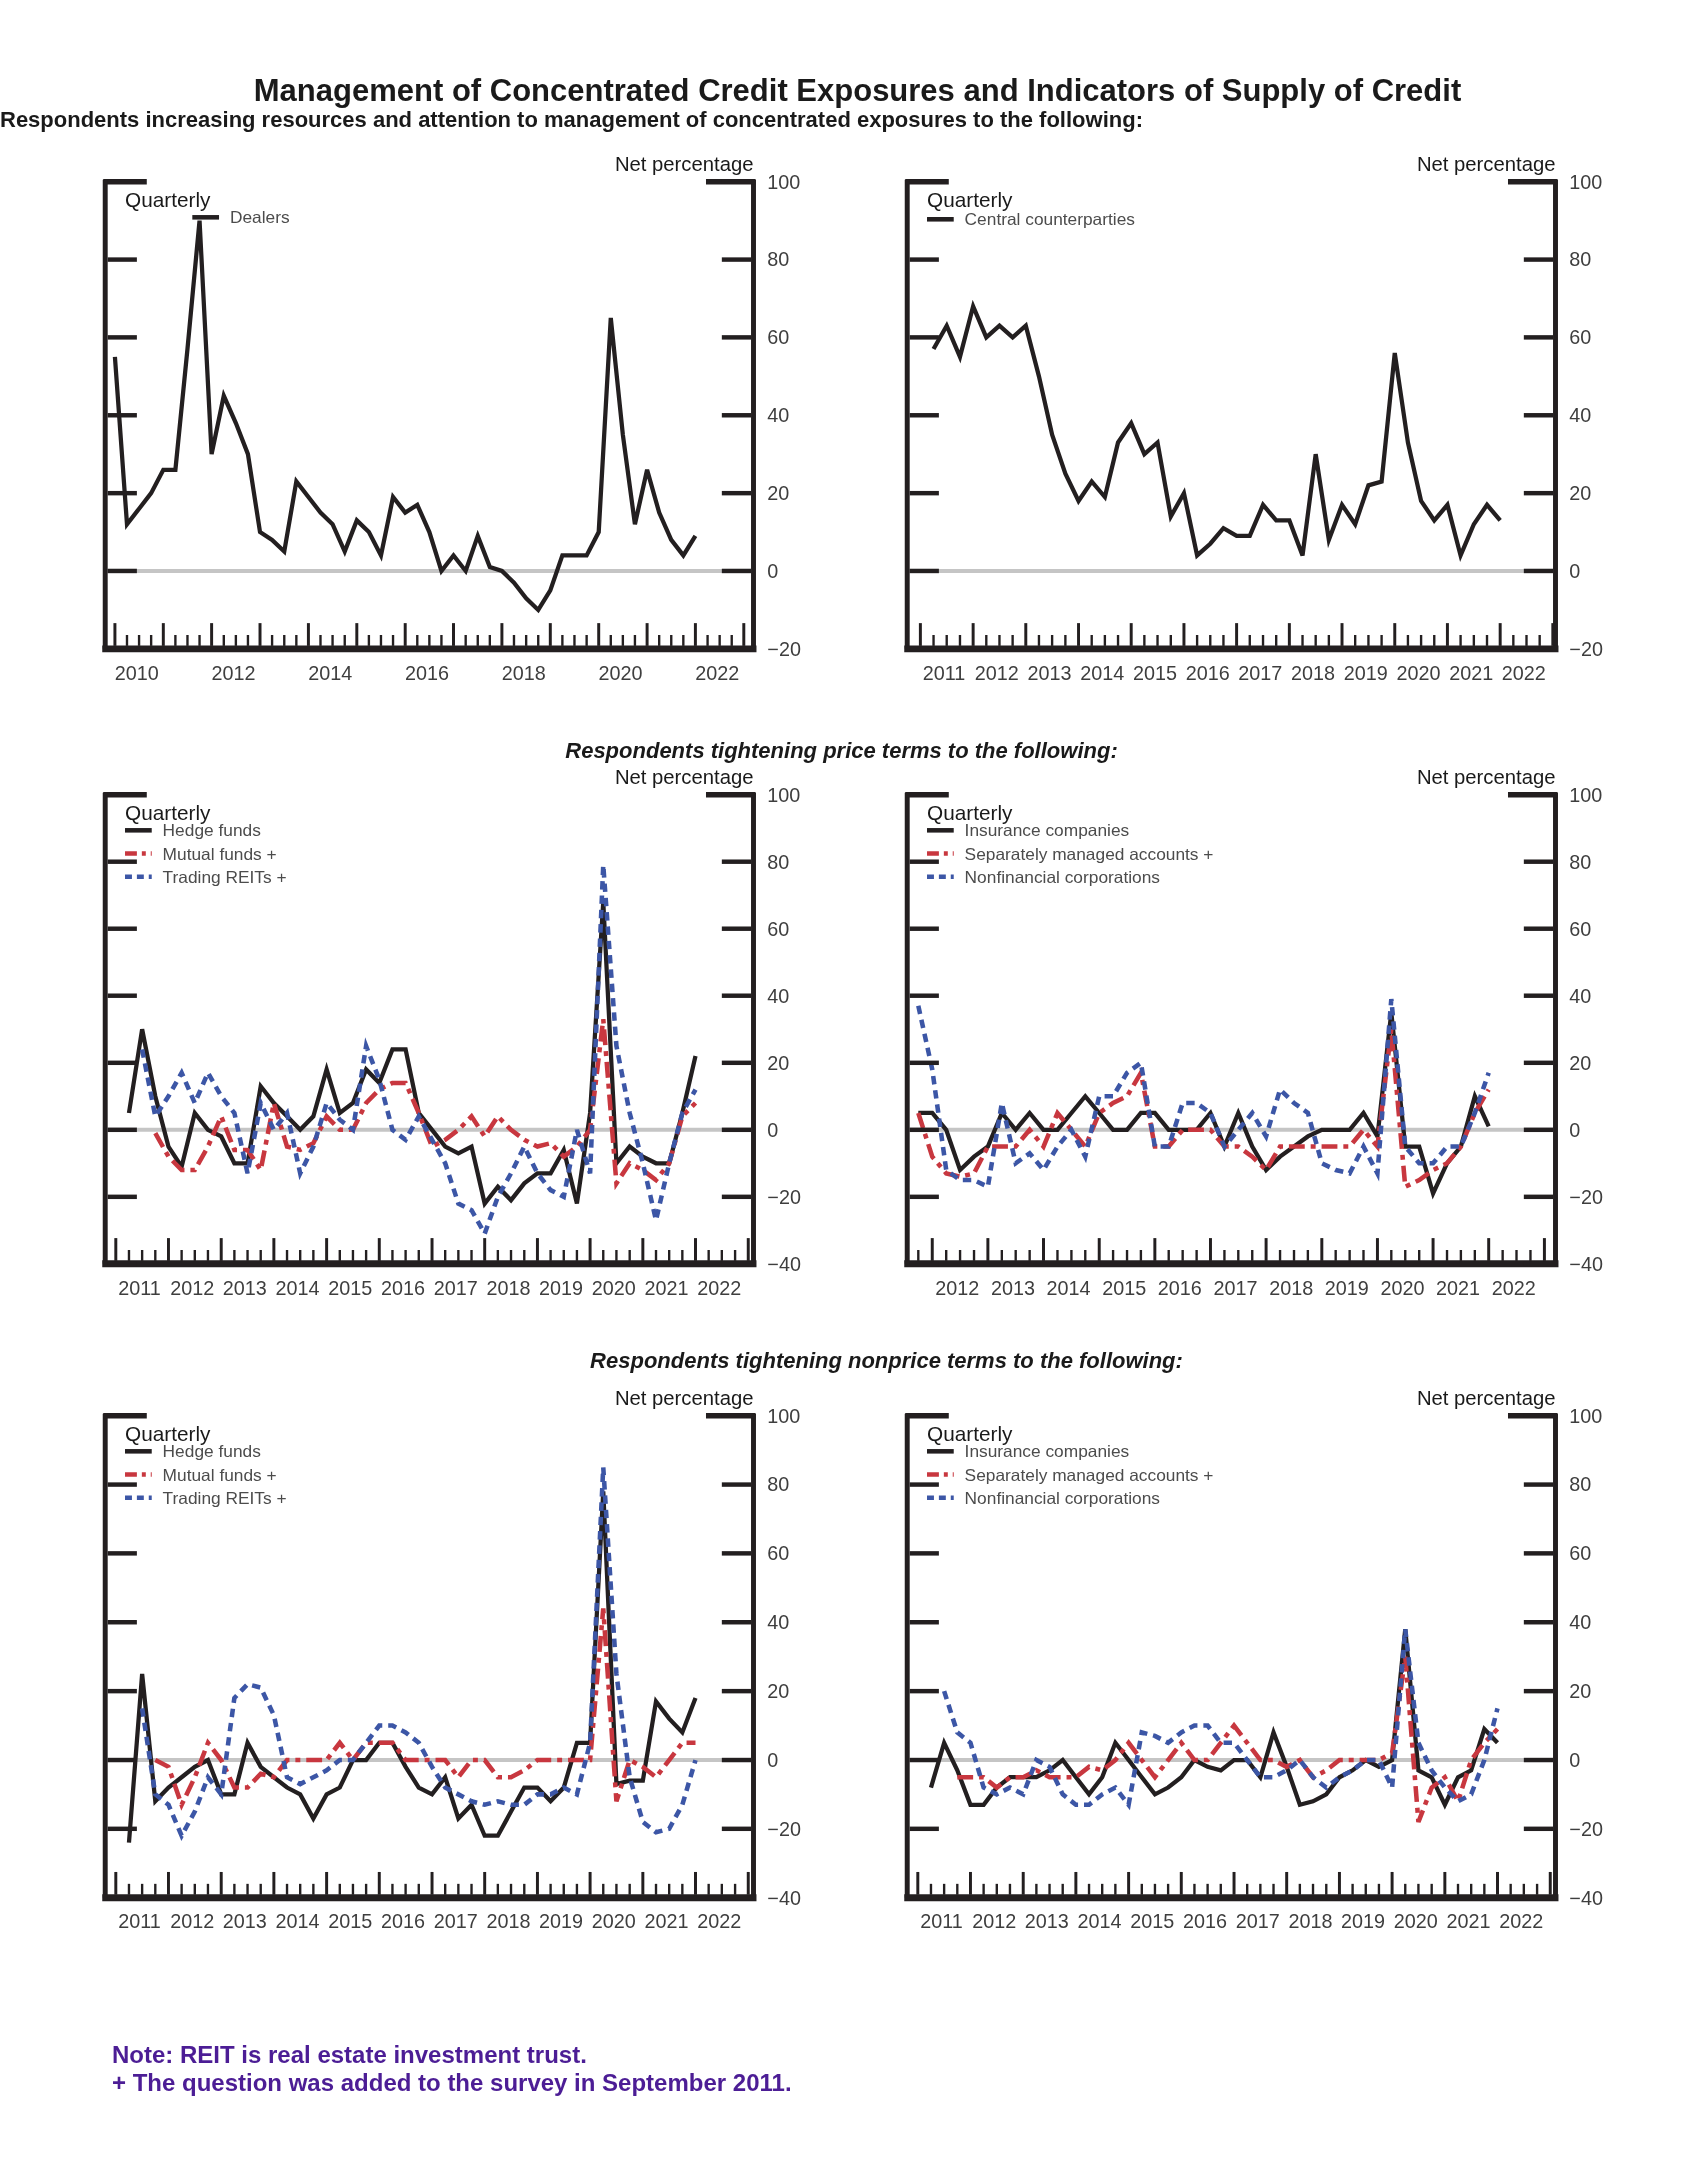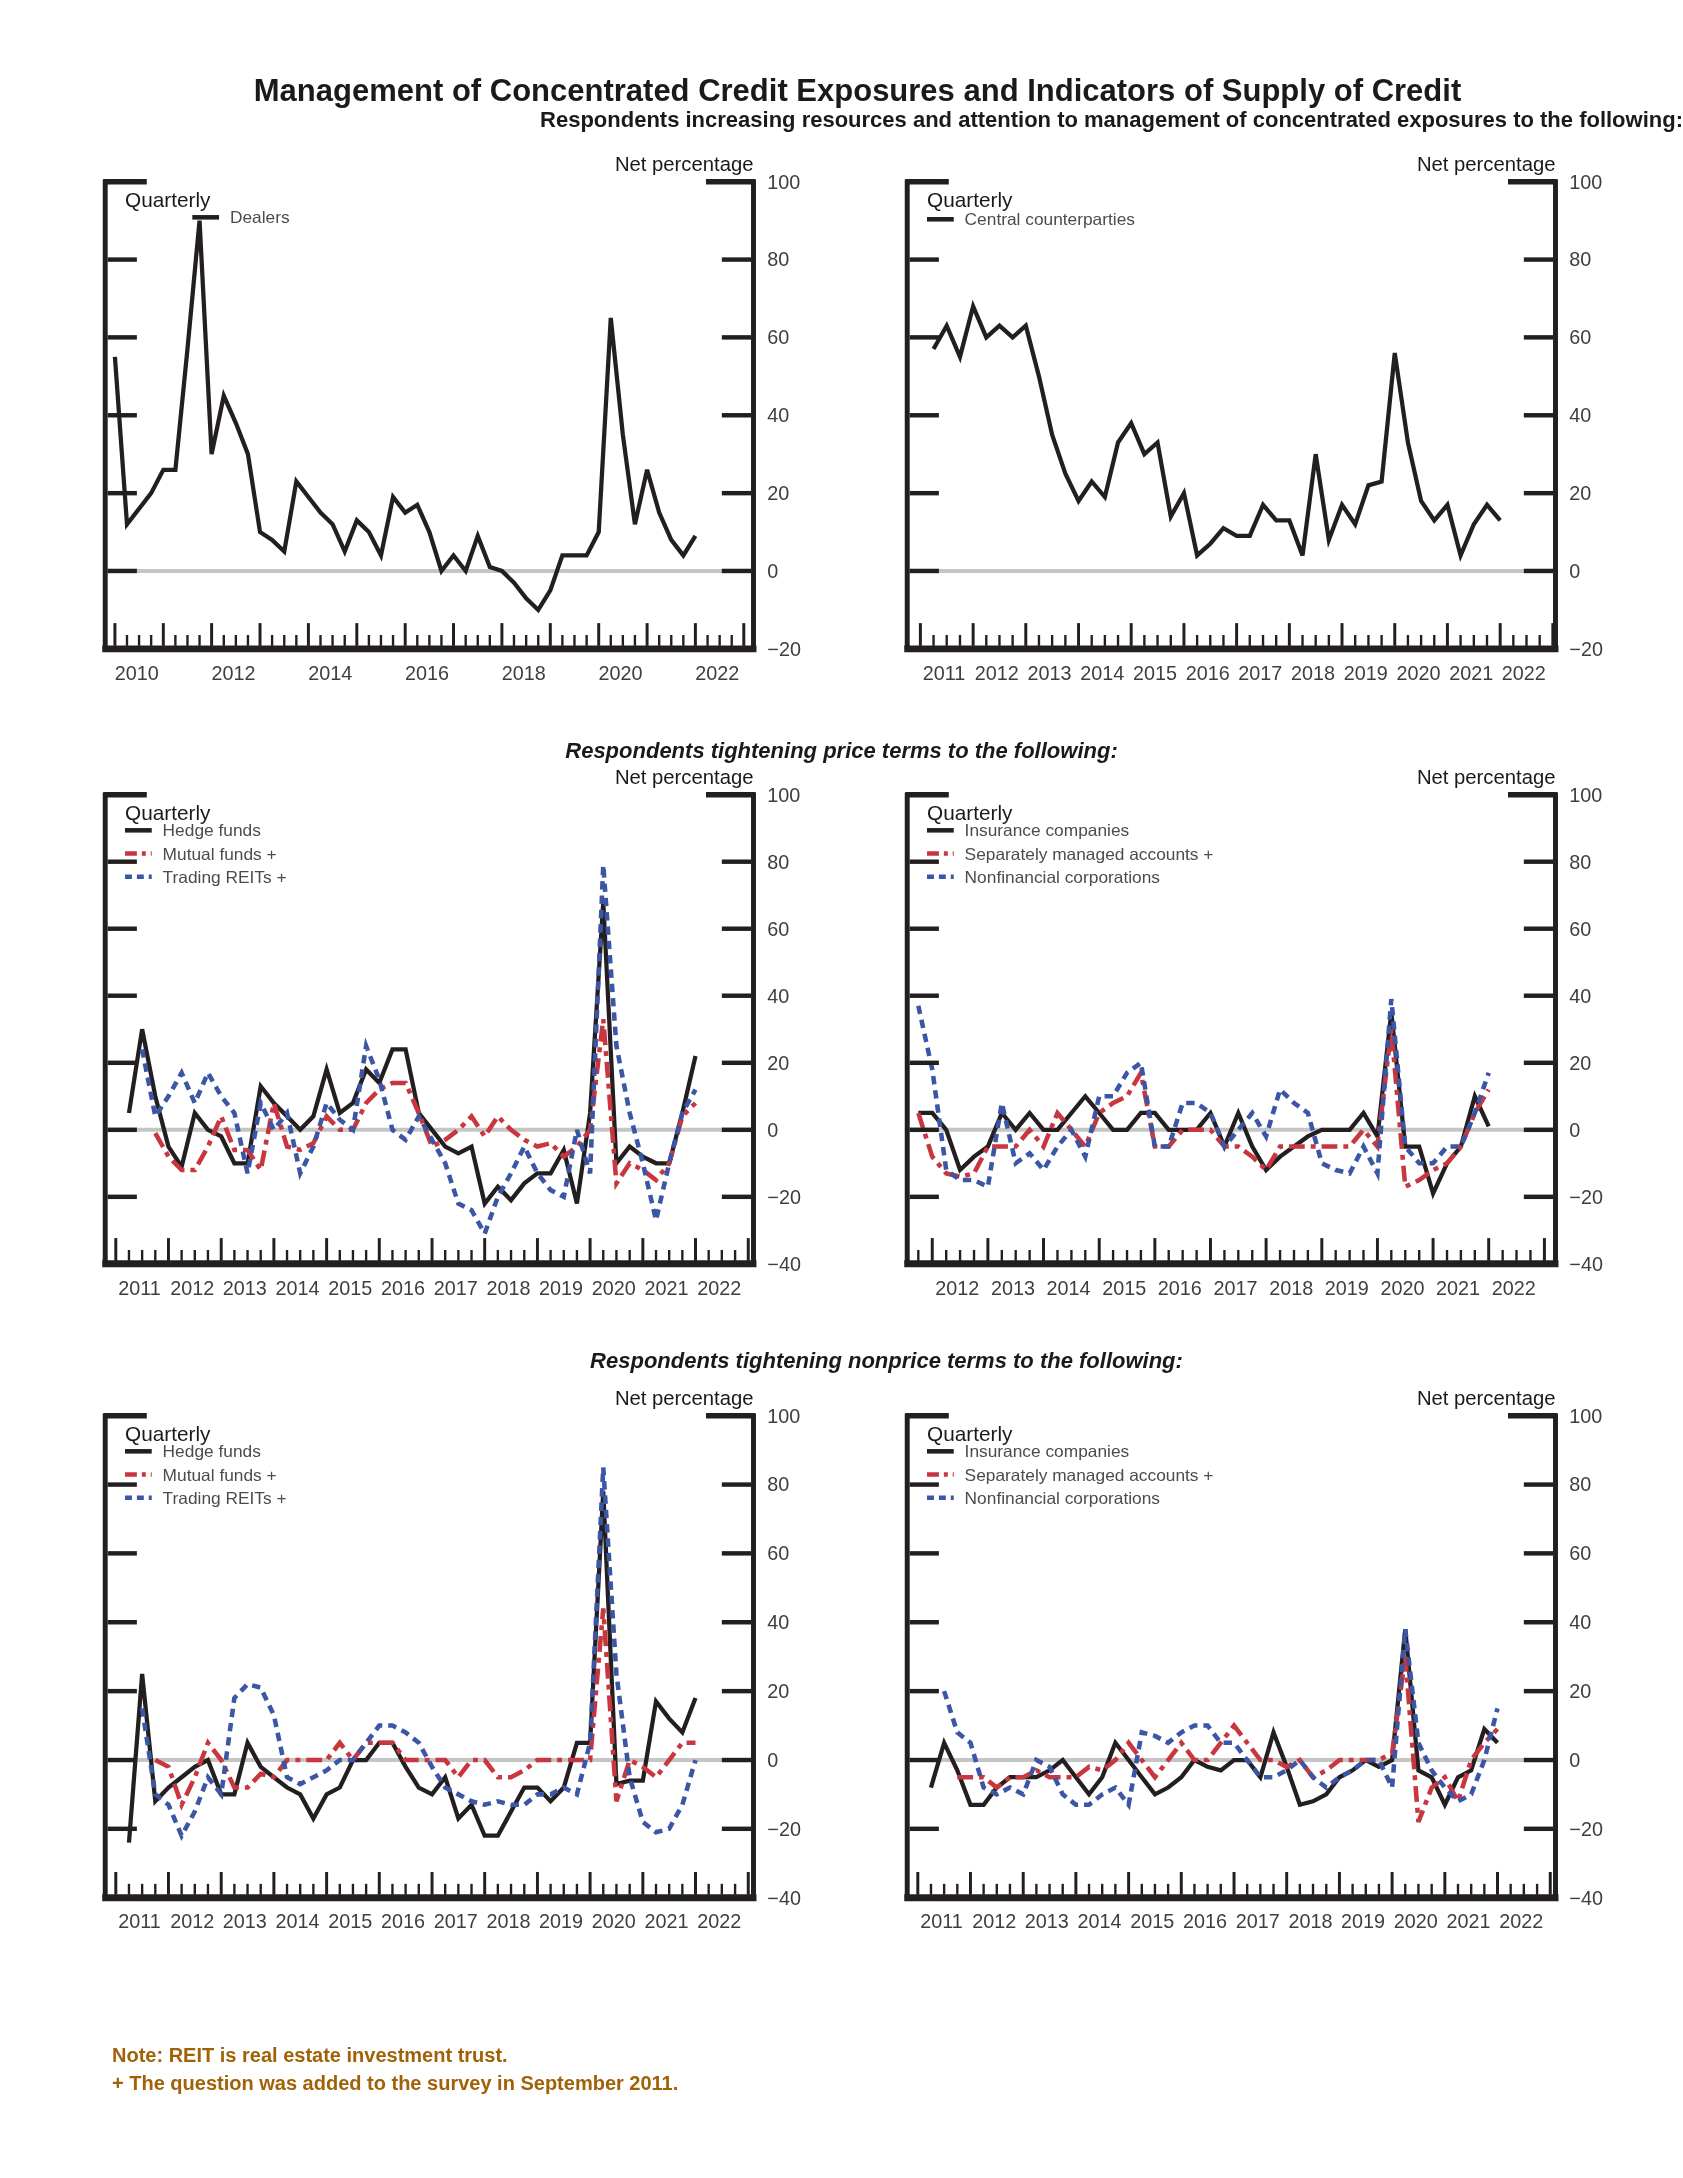--- a/index.html
+++ b/index.html
@@ -1,34 +1,34 @@
 <!DOCTYPE html>
 <html><head>
 <meta charset="utf-8">
 <style>
   html,body{margin:0;padding:0;background:#ffffff;}
   .page{position:relative;width:1683px;height:2178px;background:#ffffff;
         font-family:"Liberation Sans","DejaVu Sans",sans-serif;color:#1a1a1a;overflow:hidden;}
   .title{position:absolute;top:57px;left:0;width:100%;text-align:center;
          font-size:31px;font-weight:bold;margin:16px;letter-spacing:0;}
-  .subtitle{position:absolute;top:107px;left:0;width:100%;text-align:right;
+  .subtitle{position:absolute;top:107px;left:0;width:100%;text-align:left;
          font-size:22px;font-weight:bold;}
   .section-title{position:absolute;left:0;width:100%;text-align:center;
          font-size:22px;font-weight:bold;font-style:italic;}
   #section-price{top:738px;}
   #section-nonprice{top:1348px;padding-left:45px;}
   .panel{position:absolute;width:738px;height:579px;}
   #panel-0{left:95px;top:152px;}
   #panel-1{left:897px;top:152px;}
   #panel-2{left:95px;top:765px;}
   #panel-3{left:897px;top:765px;}
   #panel-4{left:95px;top:1386px;}
   #panel-5{left:897px;top:1386px;}
-  .notes{position:absolute;left:112px;top:2041px;font-size:20px;font-weight:bold;
-         line-height:28px;color:#a16207;}
+  .notes{position:absolute;left:112px;top:2041px;font-size:24px;font-weight:bold;
+         line-height:28px;color:#4c1d95;}
 </style>
 </head>
 <body>
 
 <div class="page">
   <h1 class="title">Management of Concentrated Credit Exposures and Indicators of Supply of Credit</h1>
   <div class="subtitle">Respondents increasing resources and attention to management of concentrated exposures to the following:</div>
   <div class="section-title" id="section-price">Respondents tightening price terms to the following:</div>
   <div class="section-title" id="section-nonprice">Respondents tightening nonprice terms to the following:</div>
 

